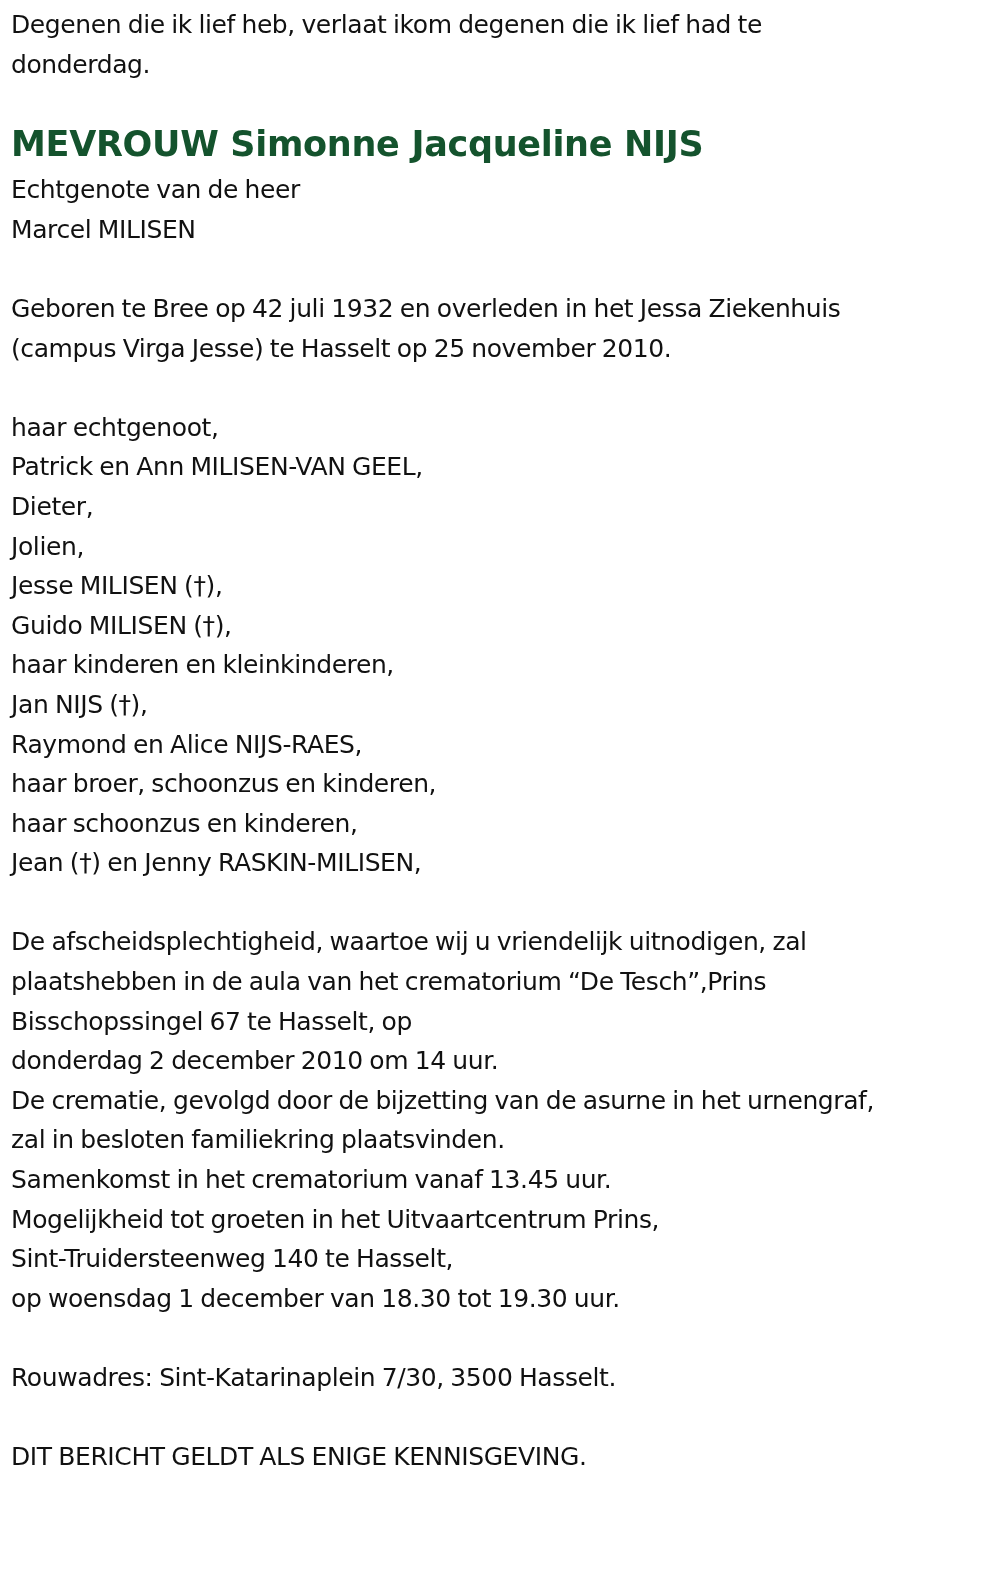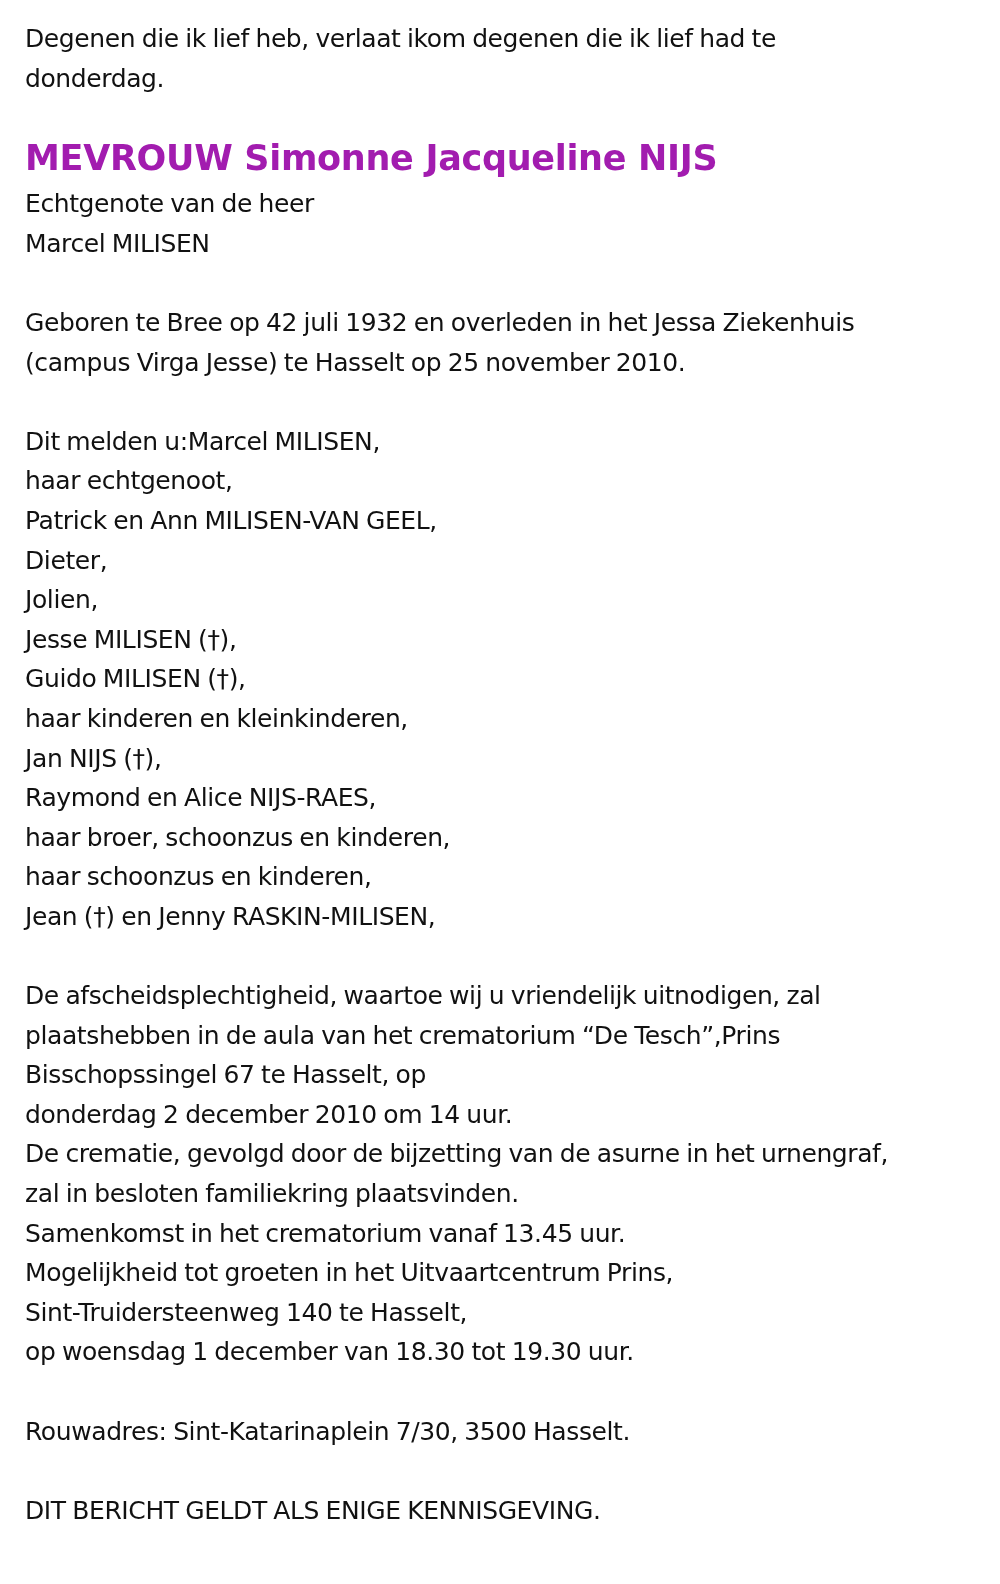--- a/index.html
+++ b/index.html
@@ -9,43 +9,42 @@
     }
     body {
       width: 1000px;
       height: 1584px;
       overflow: hidden;
       font-family: "DejaVu Sans", "Liberation Sans", sans-serif;
       color: #111111;
     }
     .page {
       position: relative;
-      padding: 19px 0 0 11px;
-      margin-left: 14px;
+      padding: 5px 0 0 11px;
     }
     .line {
       font-size: 25px;
       line-height: 39.6px;
       height: 39.6px;
       white-space: nowrap;
       letter-spacing: -0.4px;
       word-spacing: -1px;
     }
     .blank {
       height: 39.6px;
     }
     .title {
       font-size: 35px;
       font-weight: bold;
       line-height: 52px;
       height: 52px;
       margin-top: 8px;
       white-space: nowrap;
       letter-spacing: -0.3px;
-      color: #a21caf;
+      color: #14532d;
     }
     .section { margin: 0; }
   </style>
 </head>
 <body>
 
 <div class="page">
 
   <div class="section">
     <div class="line">Degenen die ik lief heb, verlaat ikom degenen die ik lief had te</div>
@@ -64,21 +63,20 @@
   <div class="blank"></div>
 
   <div class="section">
     <div class="line">Geboren te Bree op 42 juli 1932 en overleden in het Jessa Ziekenhuis</div>
     <div class="line">(campus Virga Jesse) te Hasselt op 25 november 2010.</div>
   </div>
 
   <div class="blank"></div>
 
   <div class="section">
-    <div class="line">Dit melden u:Marcel MILISEN,</div>
     <div class="line">haar echtgenoot,</div>
     <div class="line">Patrick en Ann MILISEN-VAN GEEL,</div>
     <div class="line">Dieter,</div>
     <div class="line">Jolien,</div>
     <div class="line">Jesse MILISEN (†),</div>
     <div class="line">Guido MILISEN (†),</div>
     <div class="line">haar kinderen en kleinkinderen,</div>
     <div class="line">Jan NIJS (†),</div>
     <div class="line">Raymond en Alice NIJS-RAES,</div>
     <div class="line">haar broer, schoonzus en kinderen,</div>

